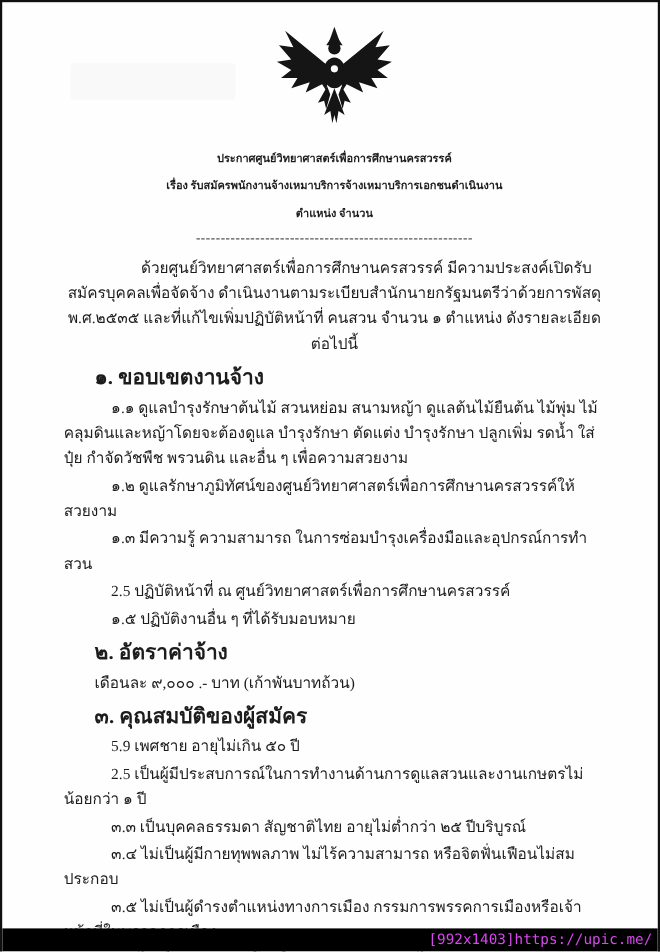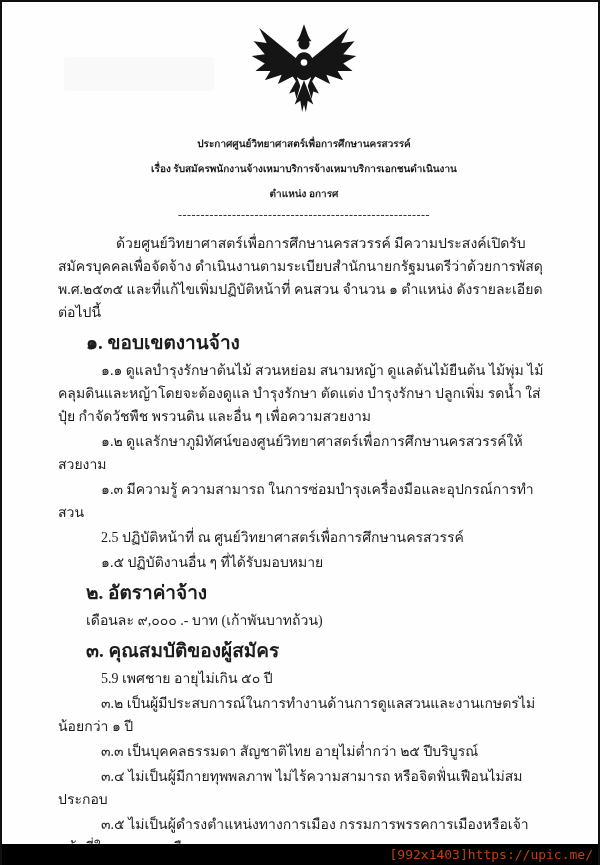--- a/index.html
+++ b/index.html
@@ -41,20 +41,21 @@
     font-size:12px;
     letter-spacing:0.5px;
     color:#2a2a2a;
     line-height:14px;
     margin-top:2px;
     overflow:hidden;
   }
   .intro{
     margin:10px 0 4px 0;
     text-indent:58px;
+    text-align:center;
   }
   .sec-heading{
     font-weight:bold;
     margin:7px 0 5px 28px;
     font-size:19px;
   }
   .item{
     text-indent:43px;
     margin:2px 0;
   }
@@ -68,21 +69,21 @@
     width:150px;height:34px;
     background:rgba(120,120,120,0.04);
     border-radius:4px;
     pointer-events:none;
   }
   .footer-bar{
     position:absolute;
     left:0;right:0;bottom:0;
     height:21px;
     background:#000;
-    color:#c2410c;
+    color:#d946ef;
     font-family:"DejaVu Sans Mono","Liberation Mono",monospace;
     font-size:13px;
     line-height:21px;
     text-align:right;
     padding-right:5px;
   }
 </style>
 </head>
 <body>
 
@@ -113,38 +114,38 @@
 
         <path d="M53,58 L44,74 L50,72 L52,80 L56,66 Z"></path>
         <path d="M67,58 L76,74 L70,72 L68,80 L64,66 Z"></path>
 
         <path d="M60,60 L50,86 L56,82 L58,94 L60,86 L62,94 L64,82 L70,86 Z"></path>
       </svg>
     </div>
 
     <div class="title-line">ประกาศศูนย์วิทยาศาสตร์เพื่อการศึกษานครสวรรค์</div>
     <div class="title-line">เรื่อง รับสมัครพนักงานจ้างเหมาบริการจ้างเหมาบริการเอกชนดำเนินงาน</div>
-    <div class="title-line">ตำแหน่ง อการศ</div>
+    <div class="title-line">ตำแหน่ง จำนวน</div>
     <div class="separator">--------------------------------------------------------</div>
 
     <p class="intro">ด้วยศูนย์วิทยาศาสตร์เพื่อการศึกษานครสวรรค์ มีความประสงค์เปิดรับสมัครบุคคลเพื่อจัดจ้าง ดำเนินงานตามระเบียบสำนักนายกรัฐมนตรีว่าด้วยการพัสดุ พ.ศ.๒๕๓๕ และที่แก้ไขเพิ่มปฏิบัติหน้าที่ คนสวน จำนวน ๑ ตำแหน่ง ดังรายละเอียดต่อไปนี้</p>
 
     <div class="sec-heading">๑. ขอบเขตงานจ้าง</div>
     <p class="item">๑.๑ ดูแลบำรุงรักษาต้นไม้ สวนหย่อม สนามหญ้า ดูแลต้นไม้ยืนต้น ไม้พุ่ม ไม้คลุมดินและหญ้าโดยจะต้องดูแล บำรุงรักษา ตัดแต่ง บำรุงรักษา ปลูกเพิ่ม รดน้ำ ใส่ปุ๋ย กำจัดวัชพืช พรวนดิน และอื่น ๆ เพื่อความสวยงาม</p>
     <p class="item">๑.๒ ดูแลรักษาภูมิทัศน์ของศูนย์วิทยาศาสตร์เพื่อการศึกษานครสวรรค์ให้สวยงาม</p>
     <p class="item">๑.๓ มีความรู้ ความสามารถ ในการซ่อมบำรุงเครื่องมือและอุปกรณ์การทำสวน</p>
     <p class="item">2.5 ปฏิบัติหน้าที่ ณ ศูนย์วิทยาศาสตร์เพื่อการศึกษานครสวรรค์</p>
     <p class="item">๑.๕ ปฏิบัติงานอื่น ๆ ที่ได้รับมอบหมาย</p>
 
     <div class="sec-heading">๒. อัตราค่าจ้าง</div>
     <p class="single-indent">เดือนละ ๙,๐๐๐ .- บาท (เก้าพันบาทถ้วน)</p>
 
     <div class="sec-heading">๓. คุณสมบัติของผู้สมัคร</div>
     <p class="item">5.9 เพศชาย อายุไม่เกิน ๕๐ ปี</p>
-    <p class="item">๓.๒ เป็นผู้มีประสบการณ์ในการทำงานด้านการดูแลสวนและงานเกษตรไม่น้อยกว่า ๑ ปี</p>
+    <p class="item">2.5 เป็นผู้มีประสบการณ์ในการทำงานด้านการดูแลสวนและงานเกษตรไม่น้อยกว่า ๑ ปี</p>
     <p class="item">๓.๓ เป็นบุคคลธรรมดา สัญชาติไทย อายุไม่ต่ำกว่า ๒๕ ปีบริบูรณ์</p>
     <p class="item">๓.๔ ไม่เป็นผู้มีกายทุพพลภาพ ไม่ไร้ความสามารถ หรือจิตฟั่นเฟือนไม่สมประกอบ</p>
     <p class="item">๓.๕ ไม่เป็นผู้ดำรงตำแหน่งทางการเมือง กรรมการพรรคการเมืองหรือเจ้าหน้าที่ในพรรคการเมือง</p>
     <p class="item">๓.๖ ไม่เป็นผู้เคยถูกลงโทษให้ออก ปลดออก หรือไล่ออกจากรัฐวิสาหกิจหรือหน่วยงาน</p>
 
   </div>
 
   <div class="footer-bar">[992x1403]https://upic.me/</div>
 
 </div>

